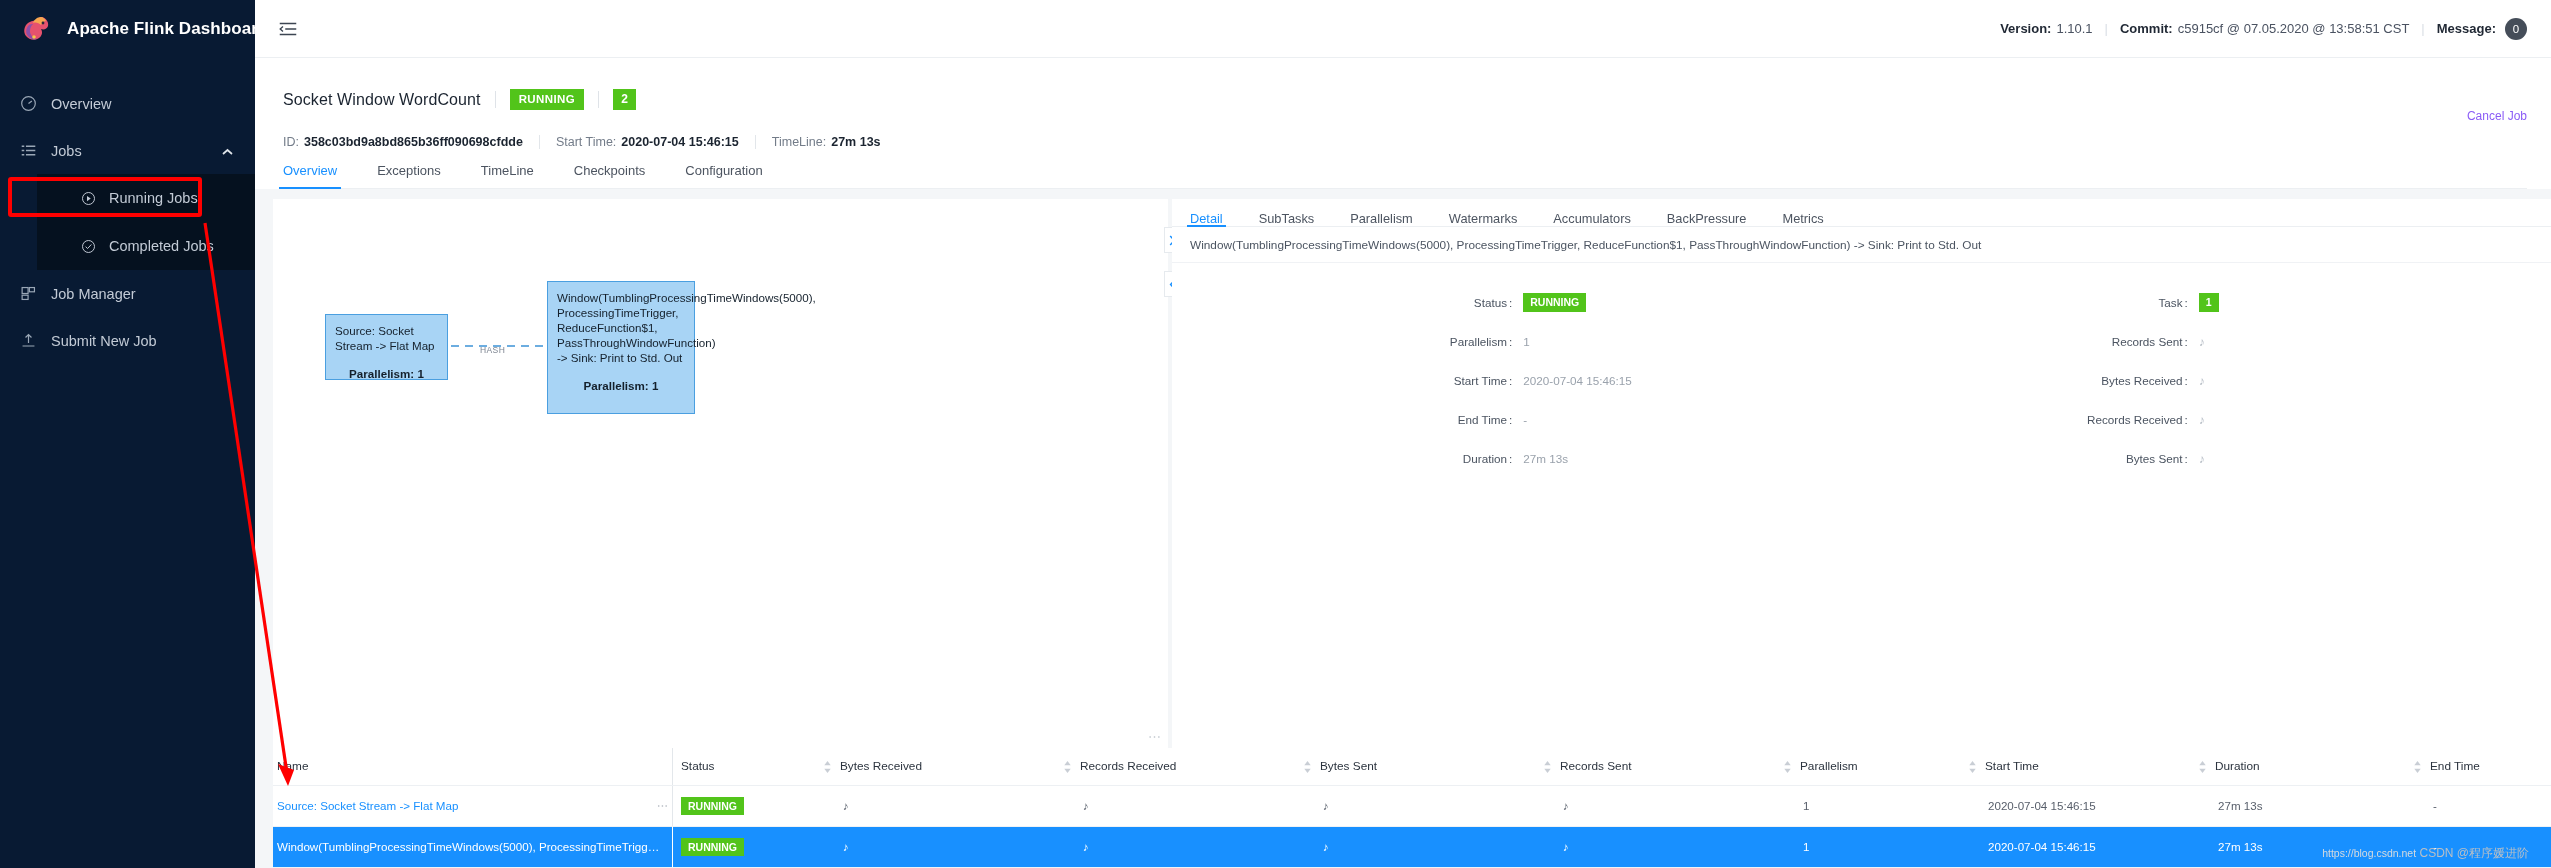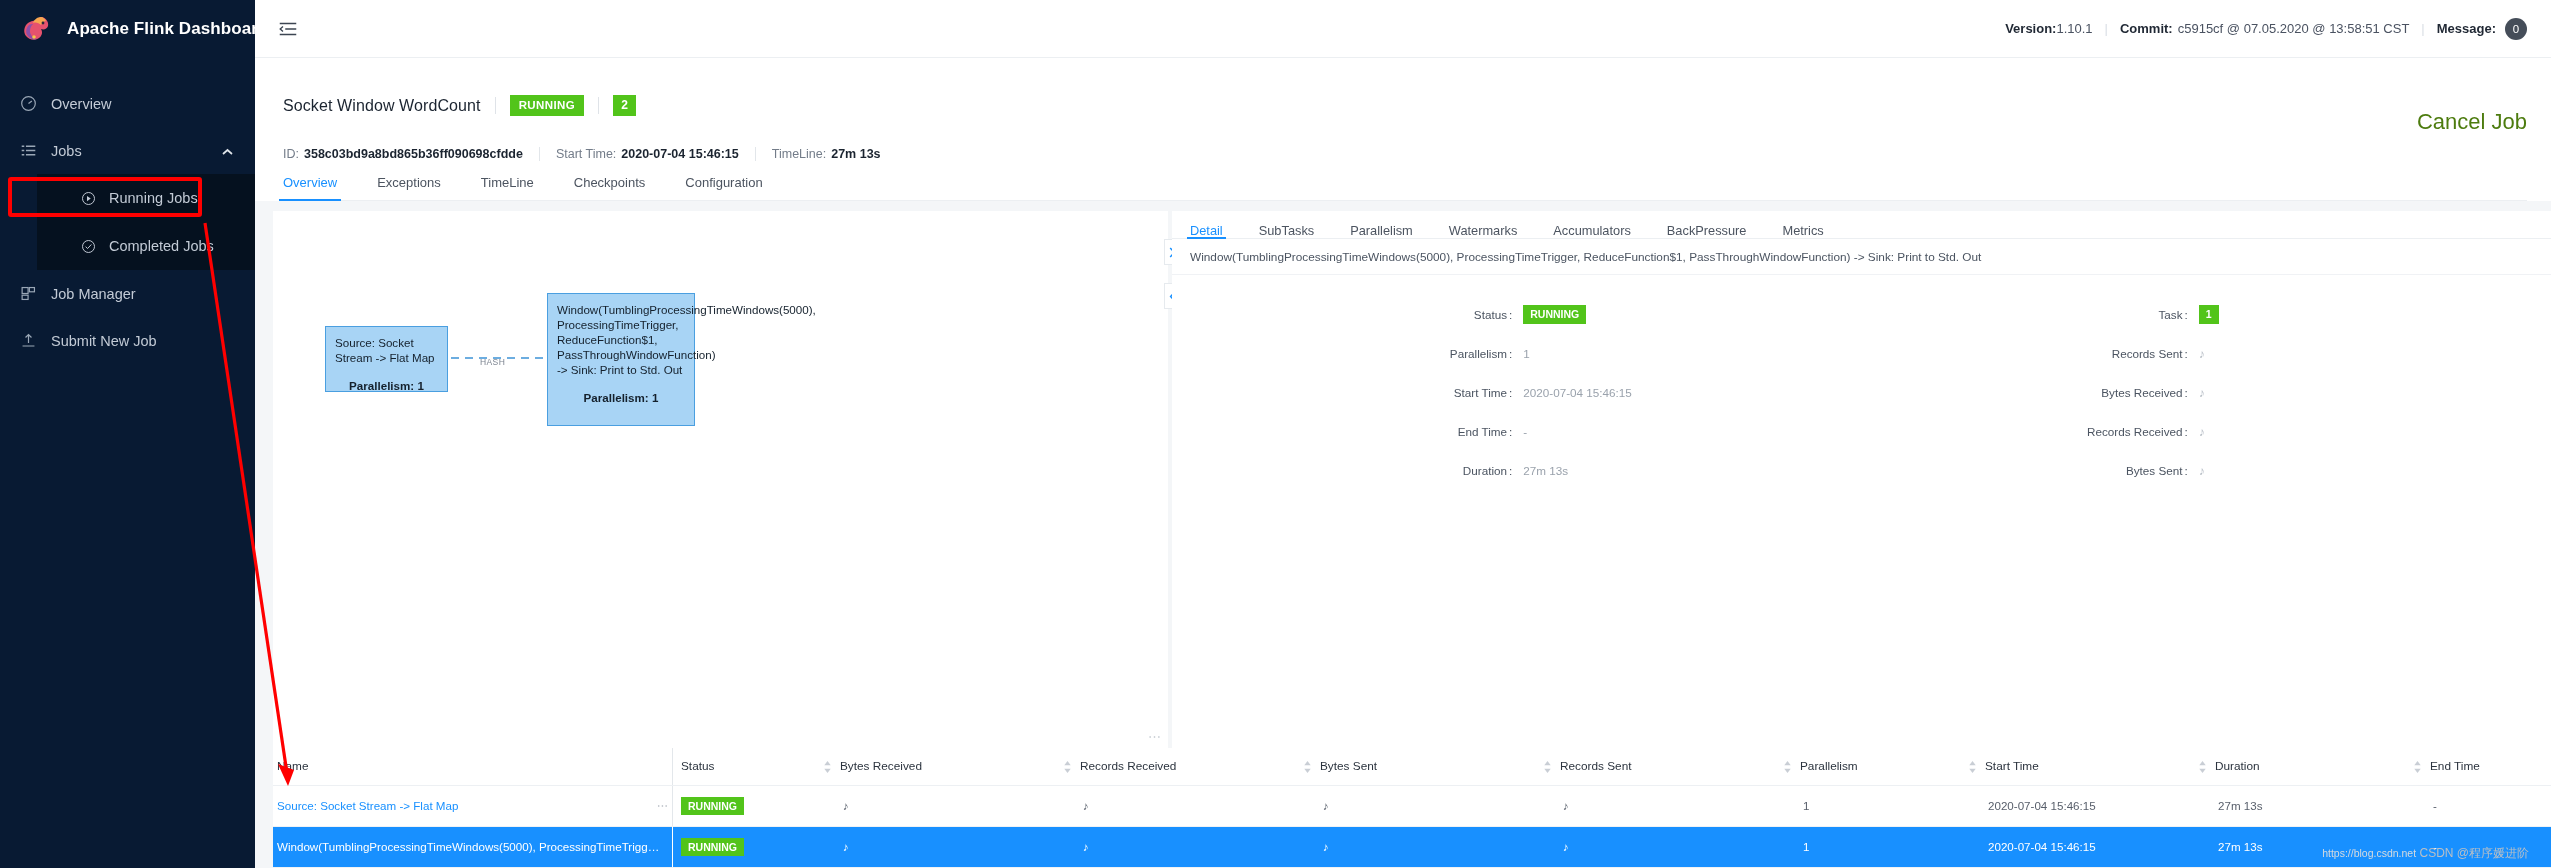--- a/index.html
+++ b/index.html
@@ -80,21 +80,21 @@
   .tsep { width: 1px; height: 17px; background: #dfe3e8; margin: 0 14px; display: inline-block; }
   .badge-green {
     background: #52c41a; color: #fff; font-size: 11.5px; font-weight: bold;
     padding: 4px 9px; letter-spacing: .4px; line-height: 1.1;
   }
   .badge-count {
     background: #52c41a; color: #fff; font-size: 12px; font-weight: bold;
     padding: 4px 8px; line-height: 1.1;
   }
   .cancel-job {
-    margin-left: auto; color: #4d7c0f; font-size: 22px; cursor: pointer;
+    margin-left: auto; color: #8b5cf6; font-size: 12px; cursor: pointer;
     white-space: nowrap;
     margin-top: 33px;
   }
   .job-sub {
     display: flex; align-items: center; margin-top: 12px;
     font-size: 12.5px; color: #737c89;
   }
   .job-sub b { color: #1b2430; font-weight: bold; margin-left: 5px; }
   .ssep { width: 1px; height: 14px; background: #e2e6ea; margin: 0 16px; }
 
@@ -319,21 +319,21 @@
   <main class="main">
 
     <div class="topbar">
       <span class="collapse-ico">
         <svg width="22" height="22" viewBox="0 0 24 24" fill="none" stroke="#3c4552" stroke-width="1.5">
           <path d="M3 6h18M9 12h12M3 18h18M6.5 9.2L3.5 12l3 2.8"></path>
         </svg>
       </span>
       <div class="topbar-right">
         <span class="meta-b">Version:</span>
-        <span class="meta-v" style="">1.10.1</span>
+        <span class="meta-v" style="margin-left:5px">1.10.1</span>
         <span class="vsep">|</span>
         <span class="meta-b">Commit:</span>
         <span class="meta-v" style="margin-left:5px">c5915cf @ 07.05.2020 @ 13:58:51 CST</span>
         <span class="vsep">|</span>
         <span class="meta-b">Message:</span>
         <span class="msg-badge">0</span>
       </div>
     </div>
 
     <div class="job-head">

